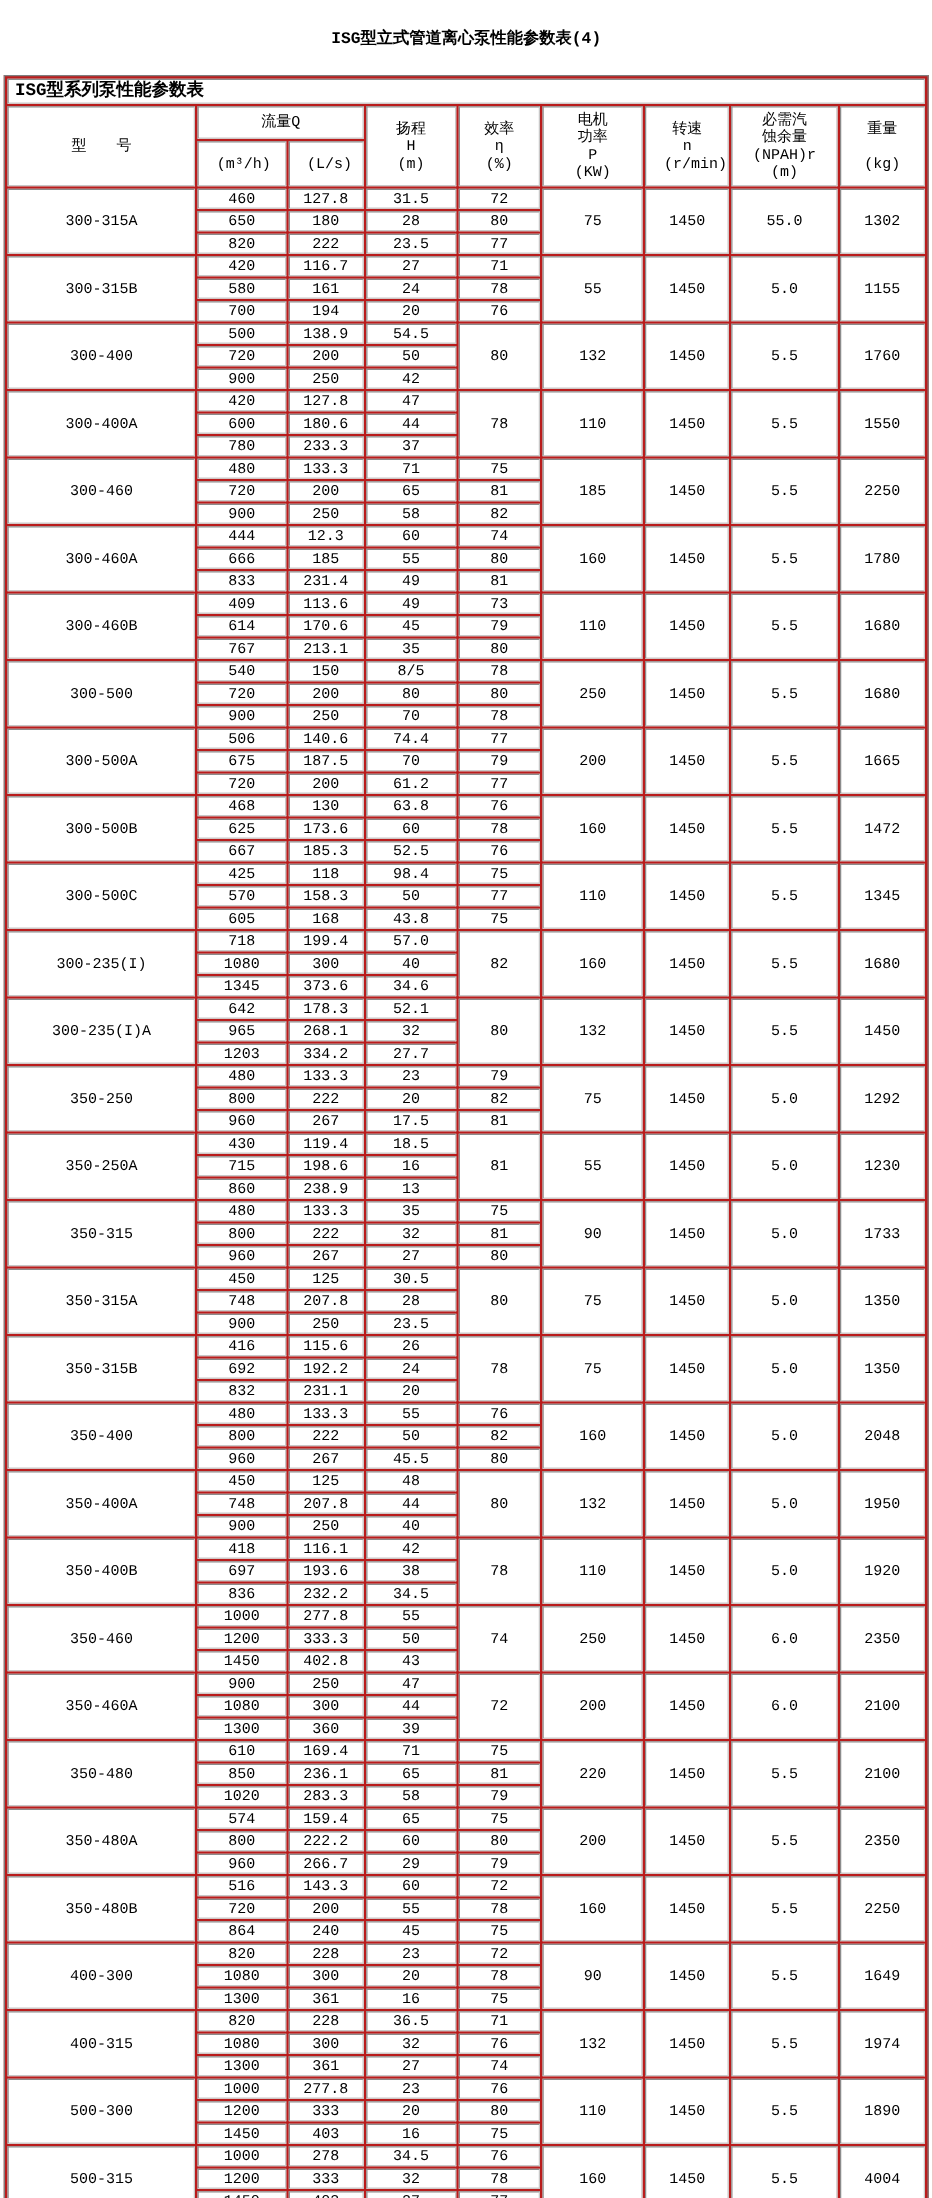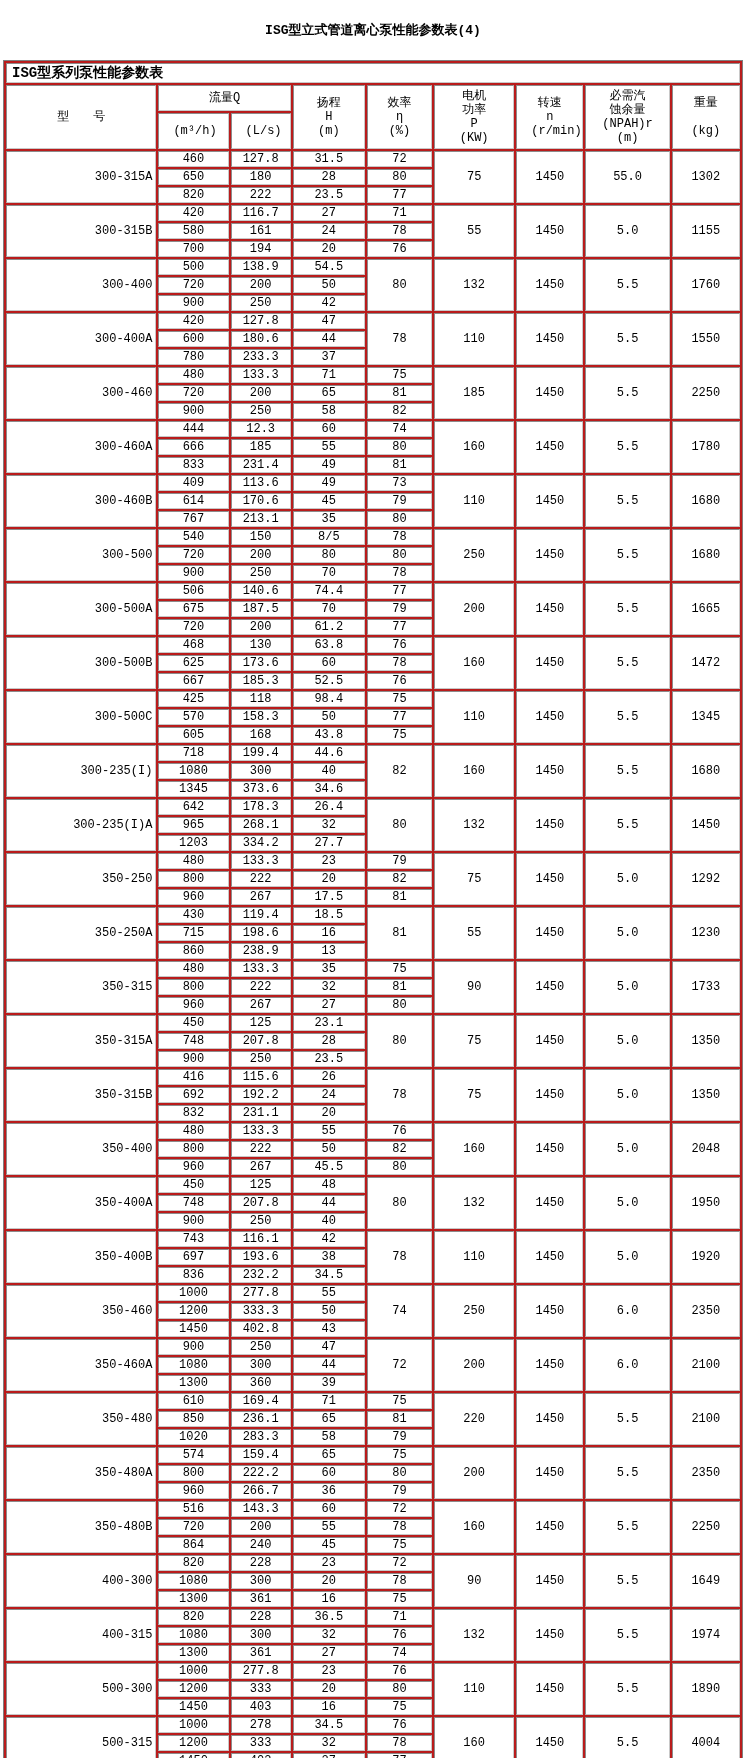--- a/index.html
+++ b/index.html
@@ -59,21 +59,21 @@
   td.num {
     text-align: center;
     font-size: 12px;
     height: 16px;
     line-height: 13px;
     padding: 0 2px;
     vertical-align: middle;
     white-space: nowrap;
   }
   td.model {
-    text-align: right;
+    text-align: center;
     font-size: 12px;
     line-height: 13px;
     padding: 13px 3px;
     vertical-align: middle;
     white-space: nowrap;
   }
 </style>
 </head>
 <body>
 
@@ -369,42 +369,42 @@
       <tr>
         <td class="num">605</td>
         <td class="num">168</td>
         <td class="num">43.8</td>
         <td class="num">75</td>
       </tr>
       <tr>
         <td class="model" rowspan="3">300-235(I)</td>
         <td class="num">718</td>
         <td class="num">199.4</td>
-        <td class="num">44.6</td>
+        <td class="num">57.0</td>
         <td class="num" rowspan="3">82</td>
         <td class="num" rowspan="3">160</td>
         <td class="num" rowspan="3">1450</td>
         <td class="num" rowspan="3">5.5</td>
         <td class="num" rowspan="3">1680</td>
       </tr>
       <tr>
         <td class="num">1080</td>
         <td class="num">300</td>
         <td class="num">40</td>
       </tr>
       <tr>
         <td class="num">1345</td>
         <td class="num">373.6</td>
         <td class="num">34.6</td>
       </tr>
       <tr>
         <td class="model" rowspan="3">300-235(I)A</td>
         <td class="num">642</td>
         <td class="num">178.3</td>
-        <td class="num">26.4</td>
+        <td class="num">52.1</td>
         <td class="num" rowspan="3">80</td>
         <td class="num" rowspan="3">132</td>
         <td class="num" rowspan="3">1450</td>
         <td class="num" rowspan="3">5.5</td>
         <td class="num" rowspan="3">1450</td>
       </tr>
       <tr>
         <td class="num">965</td>
         <td class="num">268.1</td>
         <td class="num">32</td>
@@ -478,21 +478,21 @@
       <tr>
         <td class="num">960</td>
         <td class="num">267</td>
         <td class="num">27</td>
         <td class="num">80</td>
       </tr>
       <tr>
         <td class="model" rowspan="3">350-315A</td>
         <td class="num">450</td>
         <td class="num">125</td>
-        <td class="num">23.1</td>
+        <td class="num">30.5</td>
         <td class="num" rowspan="3">80</td>
         <td class="num" rowspan="3">75</td>
         <td class="num" rowspan="3">1450</td>
         <td class="num" rowspan="3">5.0</td>
         <td class="num" rowspan="3">1350</td>
       </tr>
       <tr>
         <td class="num">748</td>
         <td class="num">207.8</td>
         <td class="num">28</td>
@@ -562,21 +562,21 @@
         <td class="num">207.8</td>
         <td class="num">44</td>
       </tr>
       <tr>
         <td class="num">900</td>
         <td class="num">250</td>
         <td class="num">40</td>
       </tr>
       <tr>
         <td class="model" rowspan="3">350-400B</td>
-        <td class="num">743</td>
+        <td class="num">418</td>
         <td class="num">116.1</td>
         <td class="num">42</td>
         <td class="num" rowspan="3">78</td>
         <td class="num" rowspan="3">110</td>
         <td class="num" rowspan="3">1450</td>
         <td class="num" rowspan="3">5.0</td>
         <td class="num" rowspan="3">1920</td>
       </tr>
       <tr>
         <td class="num">697</td>
@@ -666,21 +666,21 @@
       </tr>
       <tr>
         <td class="num">800</td>
         <td class="num">222.2</td>
         <td class="num">60</td>
         <td class="num">80</td>
       </tr>
       <tr>
         <td class="num">960</td>
         <td class="num">266.7</td>
-        <td class="num">36</td>
+        <td class="num">29</td>
         <td class="num">79</td>
       </tr>
       <tr>
         <td class="model" rowspan="3">350-480B</td>
         <td class="num">516</td>
         <td class="num">143.3</td>
         <td class="num">60</td>
         <td class="num">72</td>
         <td class="num" rowspan="3">160</td>
         <td class="num" rowspan="3">1450</td>

